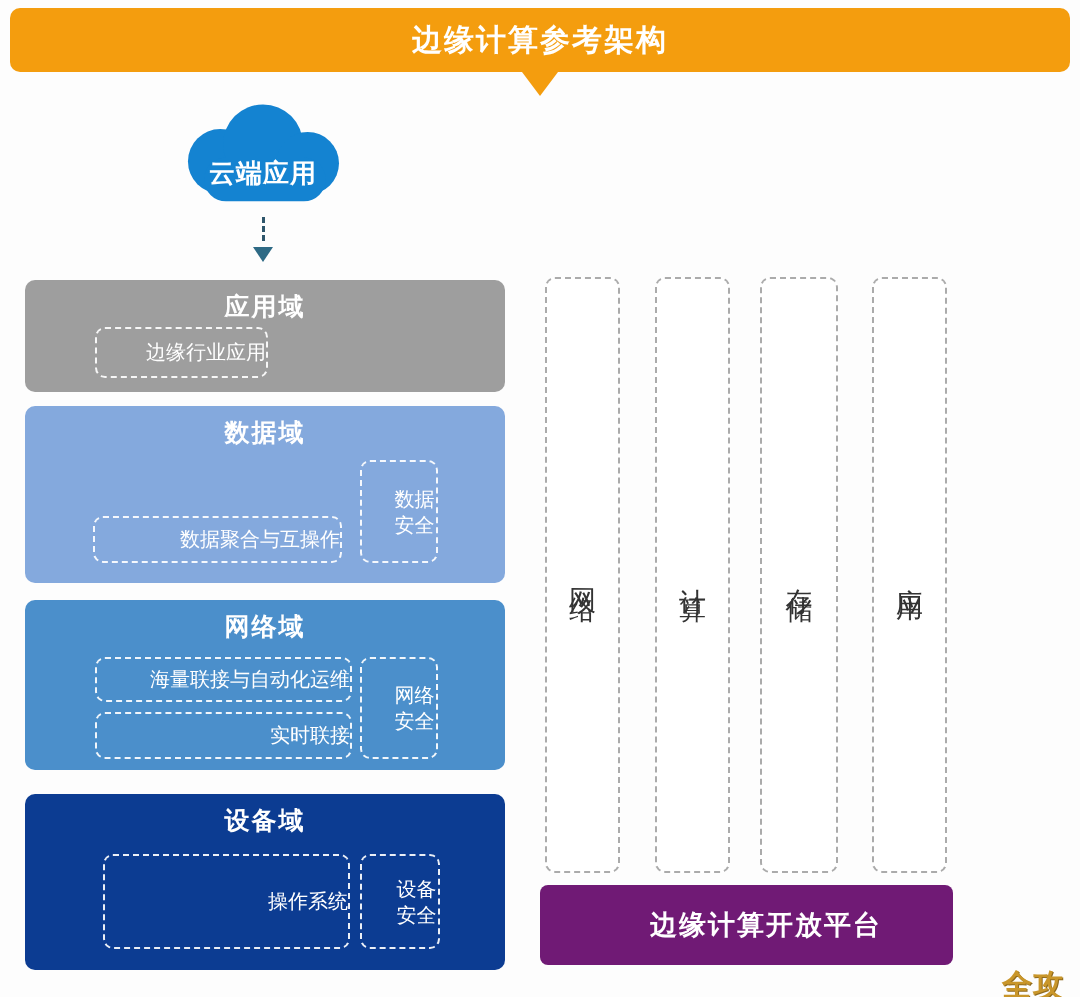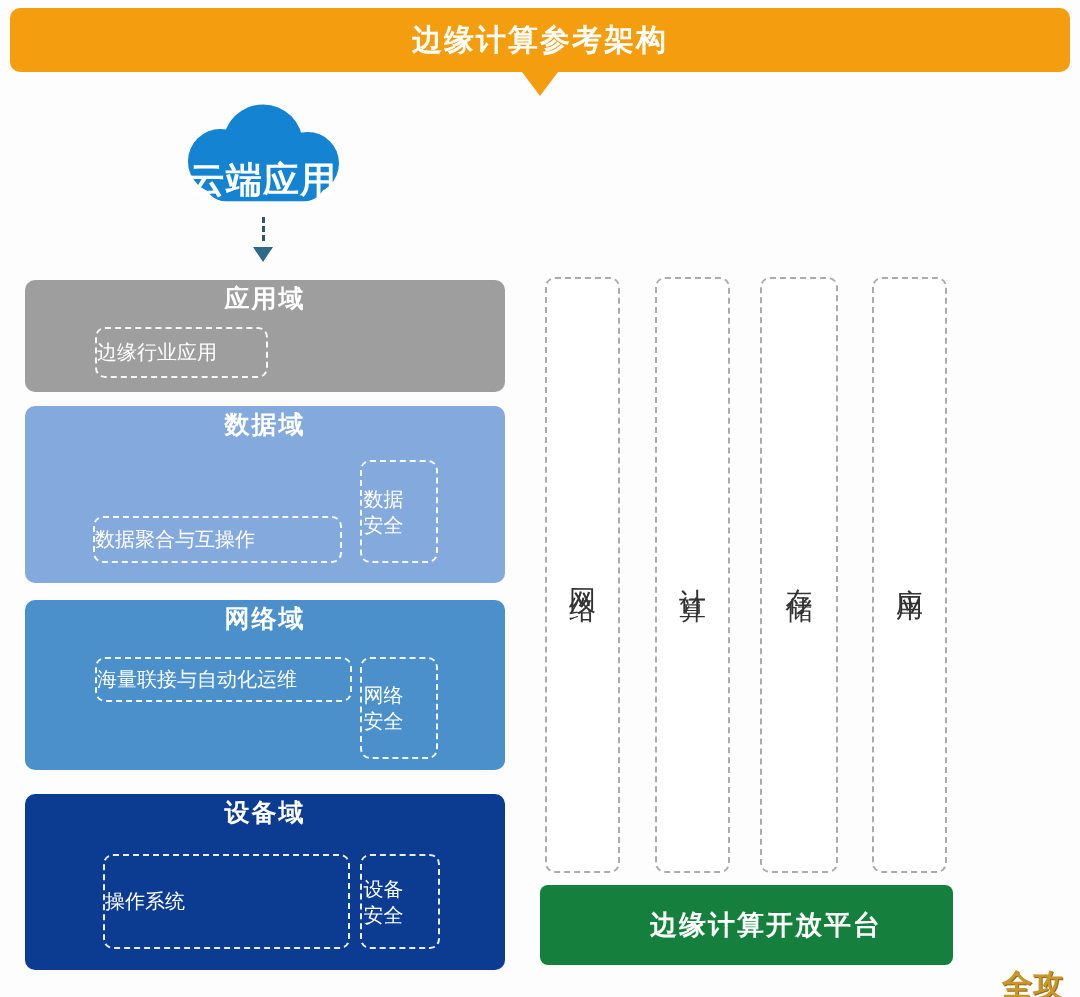--- a/index.html
+++ b/index.html
@@ -42,21 +42,21 @@
     left: 168px; top: 102px;
     width: 190px; height: 115px;
   }
   .cloud svg { position: absolute; left: 0; top: 0; width: 100%; height: 100%; }
   .cloud-label {
     position: absolute;
     left: 0; top: 54px;
     width: 100%;
     text-align: center;
     color: #ffffff;
-    font-size: 36px;
+    font-size: 26px;
     font-weight: bold;
     letter-spacing: 1px;
   }
 
   
   .down-arrow { position: absolute; left: 246px; top: 215px; width: 34px; height: 55px; }
   .arrow-line {
     position: absolute; left: 16px; top: 2px;
     height: 24px; width: 0;
     border-left: 3px dashed #2e566b;
@@ -77,33 +77,33 @@
     border-radius: 10px;
     color: #ffffff;
   }
   .layer-app  { top: 280px; height: 112px; background: #9E9E9E; }
   .layer-data { top: 406px; height: 177px; background: #84A9DD; }
   .layer-net  { top: 600px; height: 170px; background: #4B8FCB; }
   .layer-dev  { top: 794px; height: 176px; background: #0C3C92; }
 
   .layer-title {
     position: absolute;
-    left: 0; top: 2px;
+    left: 0; top: 10px;
     width: 100%;
     text-align: center;
     font-size: 25px;
     font-weight: bold;
     letter-spacing: 2px;
   }
 
   .dash-box {
     position: absolute;
     border: 2px dashed rgba(255,255,255,0.92);
     border-radius: 10px;
-    display: flex; align-items: center; justify-content: flex-start;
+    display: flex; align-items: center; justify-content: flex-end;
     font-size: 20px;
     text-align: center;
     color: #ffffff;
   }
 
   
   .b-app-1 { left: 70px;  top: 47px; width: 173px; height: 51px; }
   .b-app-2 { left: 258px; top: 47px; width: 174px; height: 51px; }
 
   
@@ -147,21 +147,21 @@
     font-size: 27px;
     color: #333333;
     letter-spacing: 8px;
   }
 
   
   .platform {
     position: absolute;
     left: 540px; top: 885px;
     width: 413px; height: 80px;
-    background: #15803d;
+    background: #701a75;
     border-radius: 8px;
     display: flex; align-items: center; justify-content: center;
     color: #ffffff;
     font-size: 27px;
     font-weight: bold;
     letter-spacing: 2px;
     padding-left: 39px;
   }
 
   
@@ -217,20 +217,23 @@
     <div class="dash-box b-data-2">
       <span>数据聚合与互操作</span>
     </div>
   </section>
 
   <section class="layer layer-net">
     <h2 class="layer-title">网络域</h2>
     <div class="dash-box b-net-1">
       <span>海量联接与自动化运维</span>
     </div>
+    <div class="dash-box b-net-2">
+      <span>实时联接</span>
+    </div>
     <div class="dash-box b-net-s">
       <span class="sec-label">网络安全</span>
     </div>
   </section>
 
   <section class="layer layer-dev">
     <h2 class="layer-title">设备域</h2>
     <div class="dash-box b-dev-1">
       <span>操作系统</span>
     </div>

